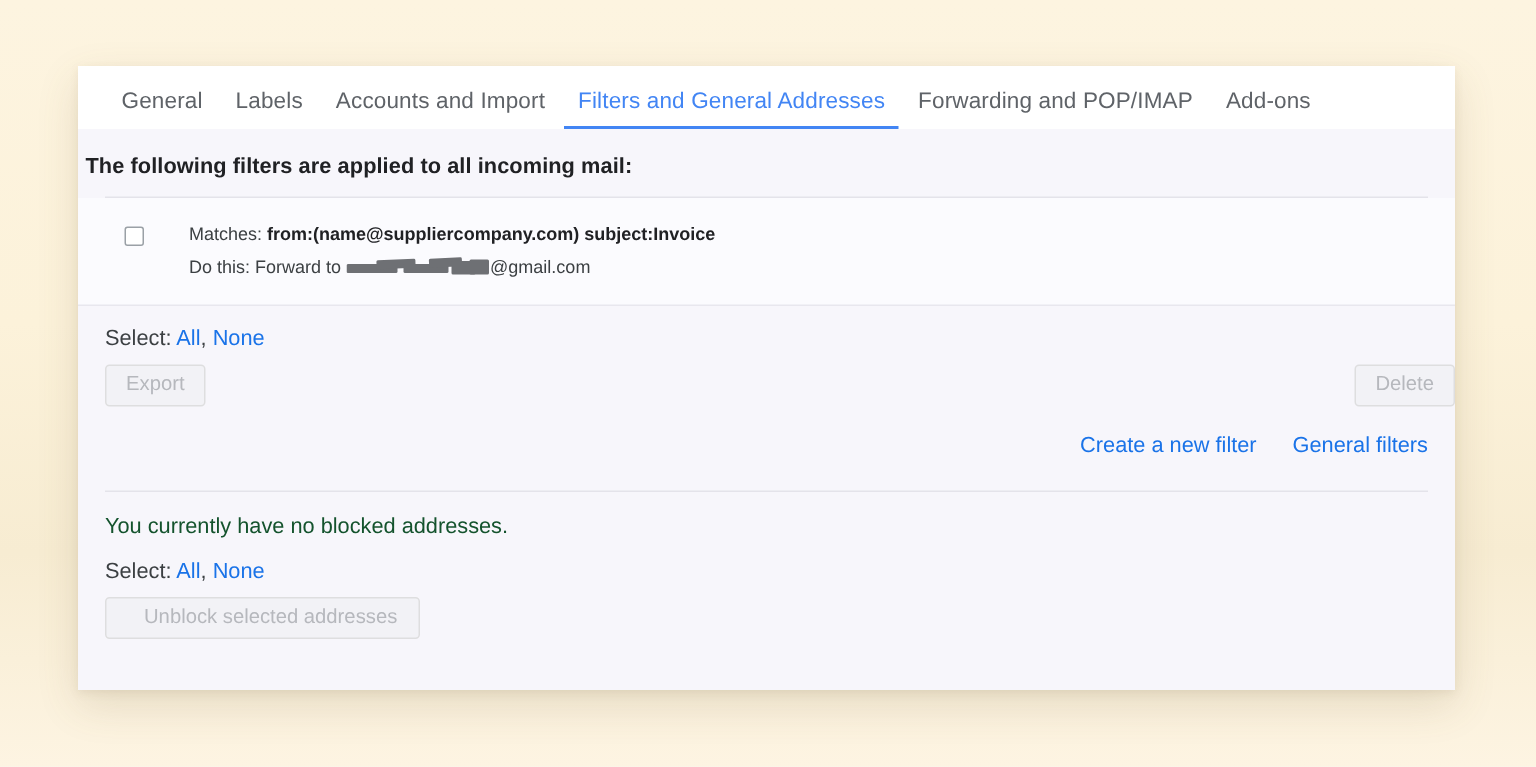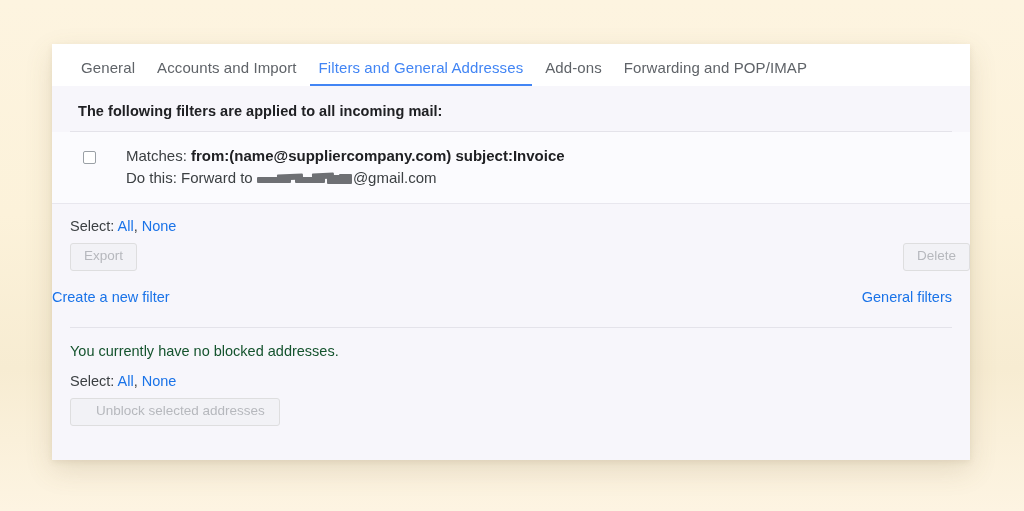--- a/index.html
+++ b/index.html
@@ -75,21 +75,21 @@
     position: relative;
     padding: 0 0 0 0;
     background: #f7f6fb;
     height: 374px;
   }
 
   .section-title {
     font-size: 14.5px;
     font-weight: bold;
     color: #202124;
-    padding: 17px 0 0 26px;
+    padding: 17px 0 0 5px;
     letter-spacing: 0.05px;
   }
 
   .rule {
     height: 1px;
     background: #e4e3ea;
     margin: 12px 18px 0 18px;
   }
 
   
@@ -109,21 +109,21 @@
   .checkbox {
     width: 13px;
     height: 13px;
     border: 1px solid #9aa0a6;
     border-radius: 2px;
     background: #ffffff;
     box-sizing: border-box;
     cursor: pointer;
   }
   .filter-text {
-    font-size: 15px;
+    font-size: 12px;
     color: #3c4043;
     line-height: 22px;
   }
   .filter-text .lbl { color: #3c4043; }
   .filter-text b { font-weight: bold; color: #202124; }
 
   .redact {
     display: inline-block;
     position: relative;
     width: 96px;
@@ -170,21 +170,21 @@
     border: 1px solid #dededf;
     border-radius: 3px;
     padding: 5px 13px 6px 13px;
     cursor: default;
     line-height: 1.1;
   }
   .btn.wide { padding-left: 25px; padding-right: 14px; }
 
   .actions-row {
     display: flex;
-    justify-content: space-between;
+    justify-content: flex-end;
     gap: 24px;
     padding: 18px 18px 0 0;
     font-size: 14.5px;
   }
 
   .empty-note {
     font-size: 14.5px;
     color: #14532d;
     padding: 15px 0 0 18px;
   }
@@ -192,24 +192,25 @@
   .gap-sm { height: 10px; }
 </style>
 </head>
 <body>
 
 <div id="page">
   <div id="card">
 
     <div class="tabbar">
       <div class="tab">General</div>
+      <div class="tab">Labels</div>
       <div class="tab">Accounts and Import</div>
       <div class="tab active">Filters and General Addresses</div>
+      <div class="tab">Forwarding and POP/IMAP</div>
       <div class="tab">Add-ons</div>
-      <div class="tab">Forwarding and POP/IMAP</div>
     </div>
 
     <div class="content">
 
       <div class="section-title">The following filters are applied to all incoming mail:</div>
       <div class="rule"></div>
 
       <div class="filter-row">
         <div class="cb-cell">
           <div class="checkbox"></div>

